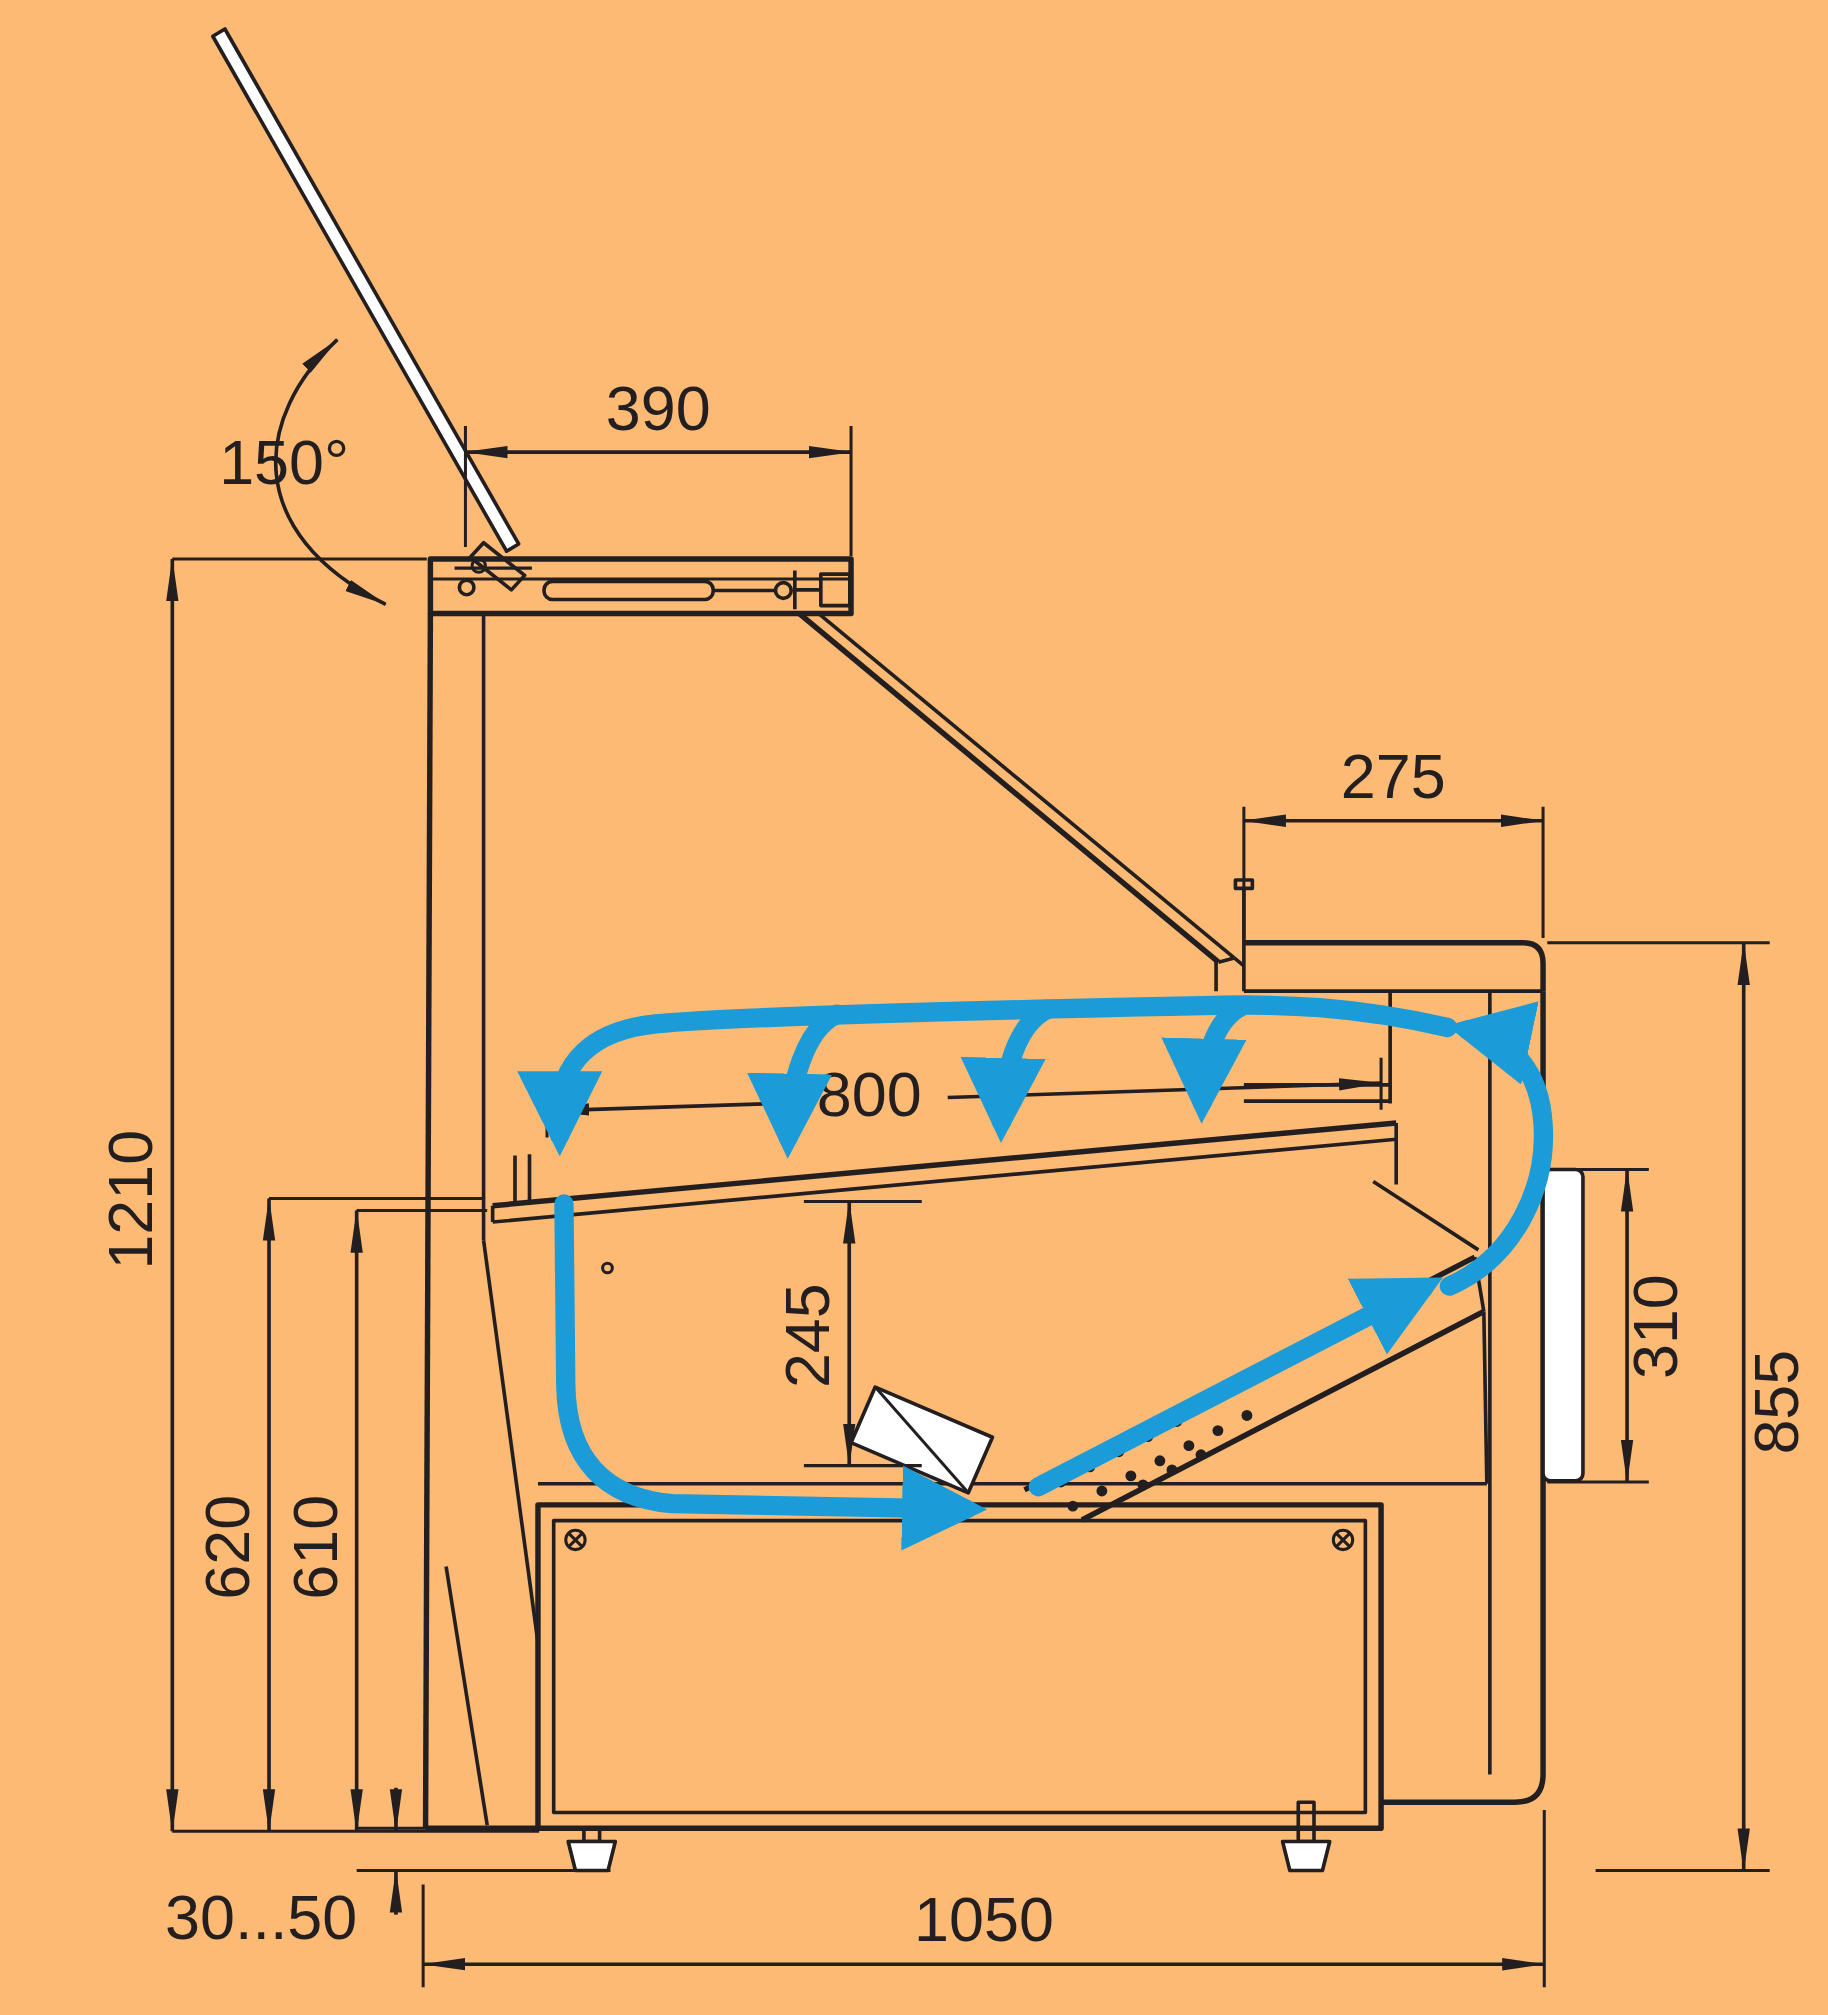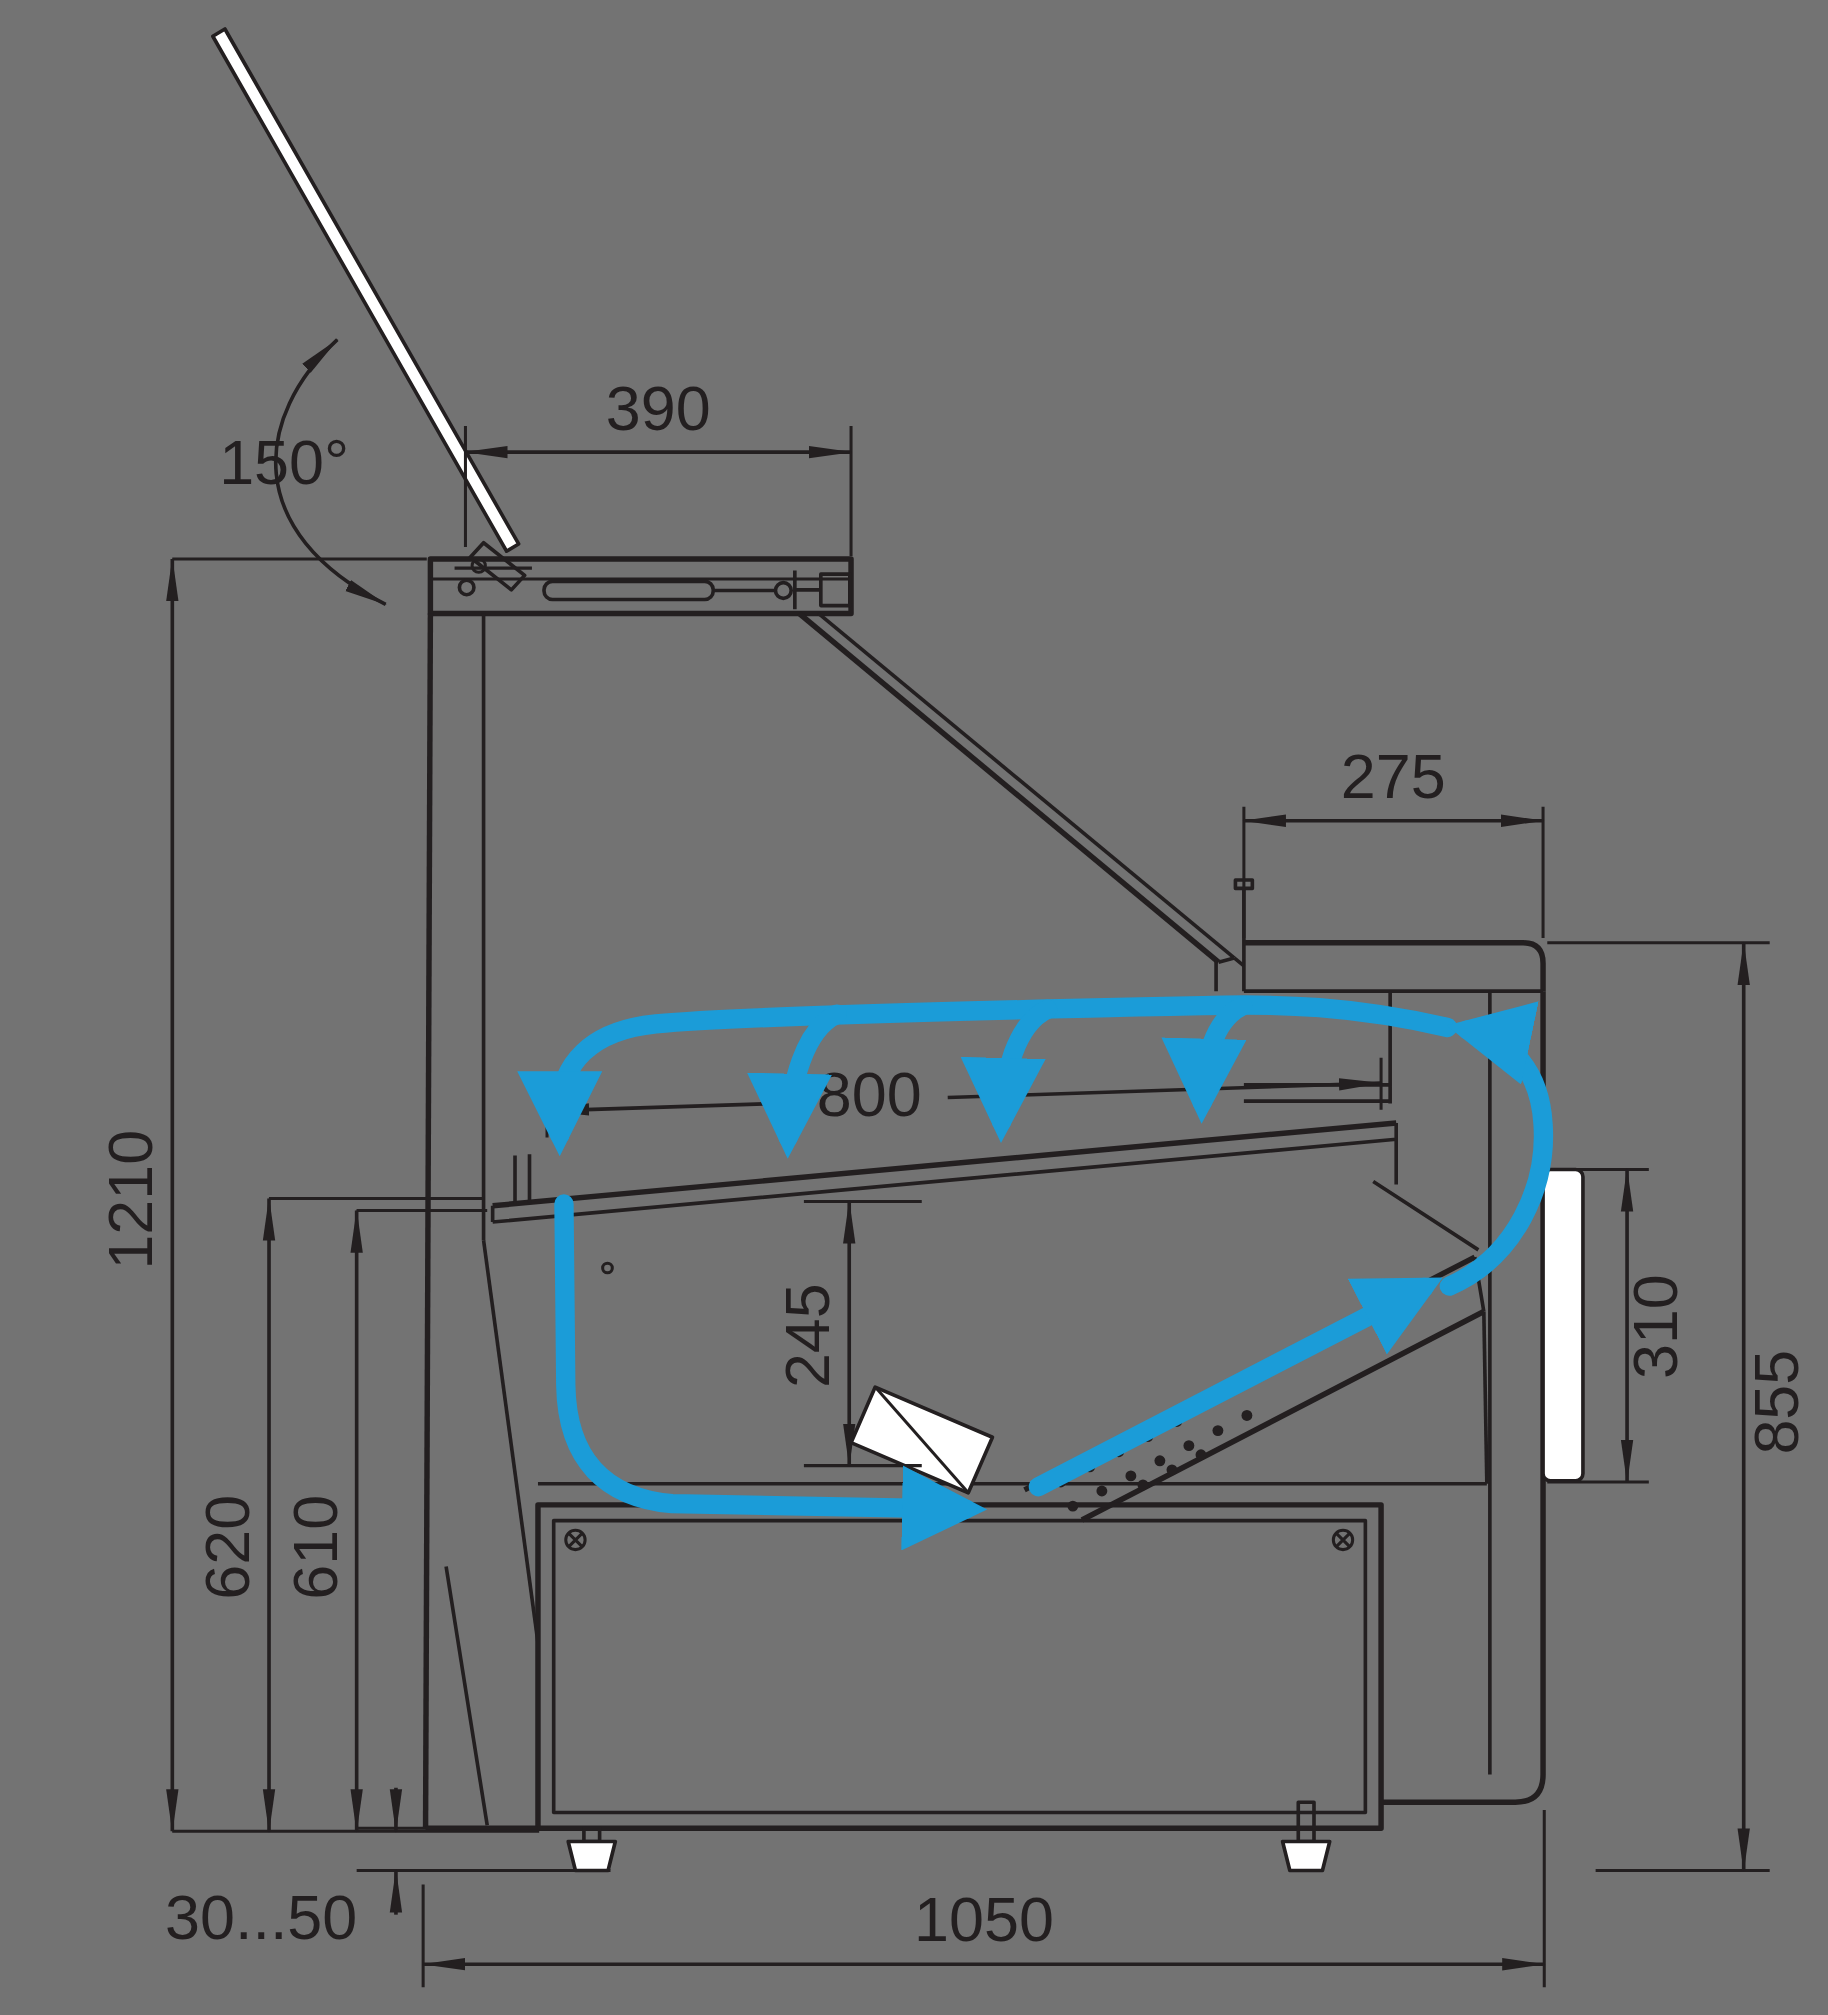--- a/index.html
+++ b/index.html
@@ -3,21 +3,21 @@
 <meta charset="utf-8">
 <style>
   html, body {
     margin: 0;
     padding: 0;
     background: #ffffff;
   }
   .stage {
     width: 1829px;
     height: 2015px;
-    background: #737373;
+    background: #fdba74;
     position: relative;
   }
   svg { display: block; }
   .outline  { stroke: #231f20; stroke-width: 9;  fill: none; stroke-linejoin: round; }
   .detail   { stroke: #231f20; stroke-width: 6;  fill: none; stroke-linejoin: round; }
   .thin     { stroke: #231f20; stroke-width: 5;  fill: none; }
   .whitefill{ fill: #ffffff; }
   .dimline  { stroke: #231f20; stroke-width: 6;  fill: none; }
   .extline  { stroke: #231f20; stroke-width: 5;  fill: none; }
   .flow     { stroke: #1b9cd8; stroke-width: 32; fill: none; stroke-linecap: round; }

